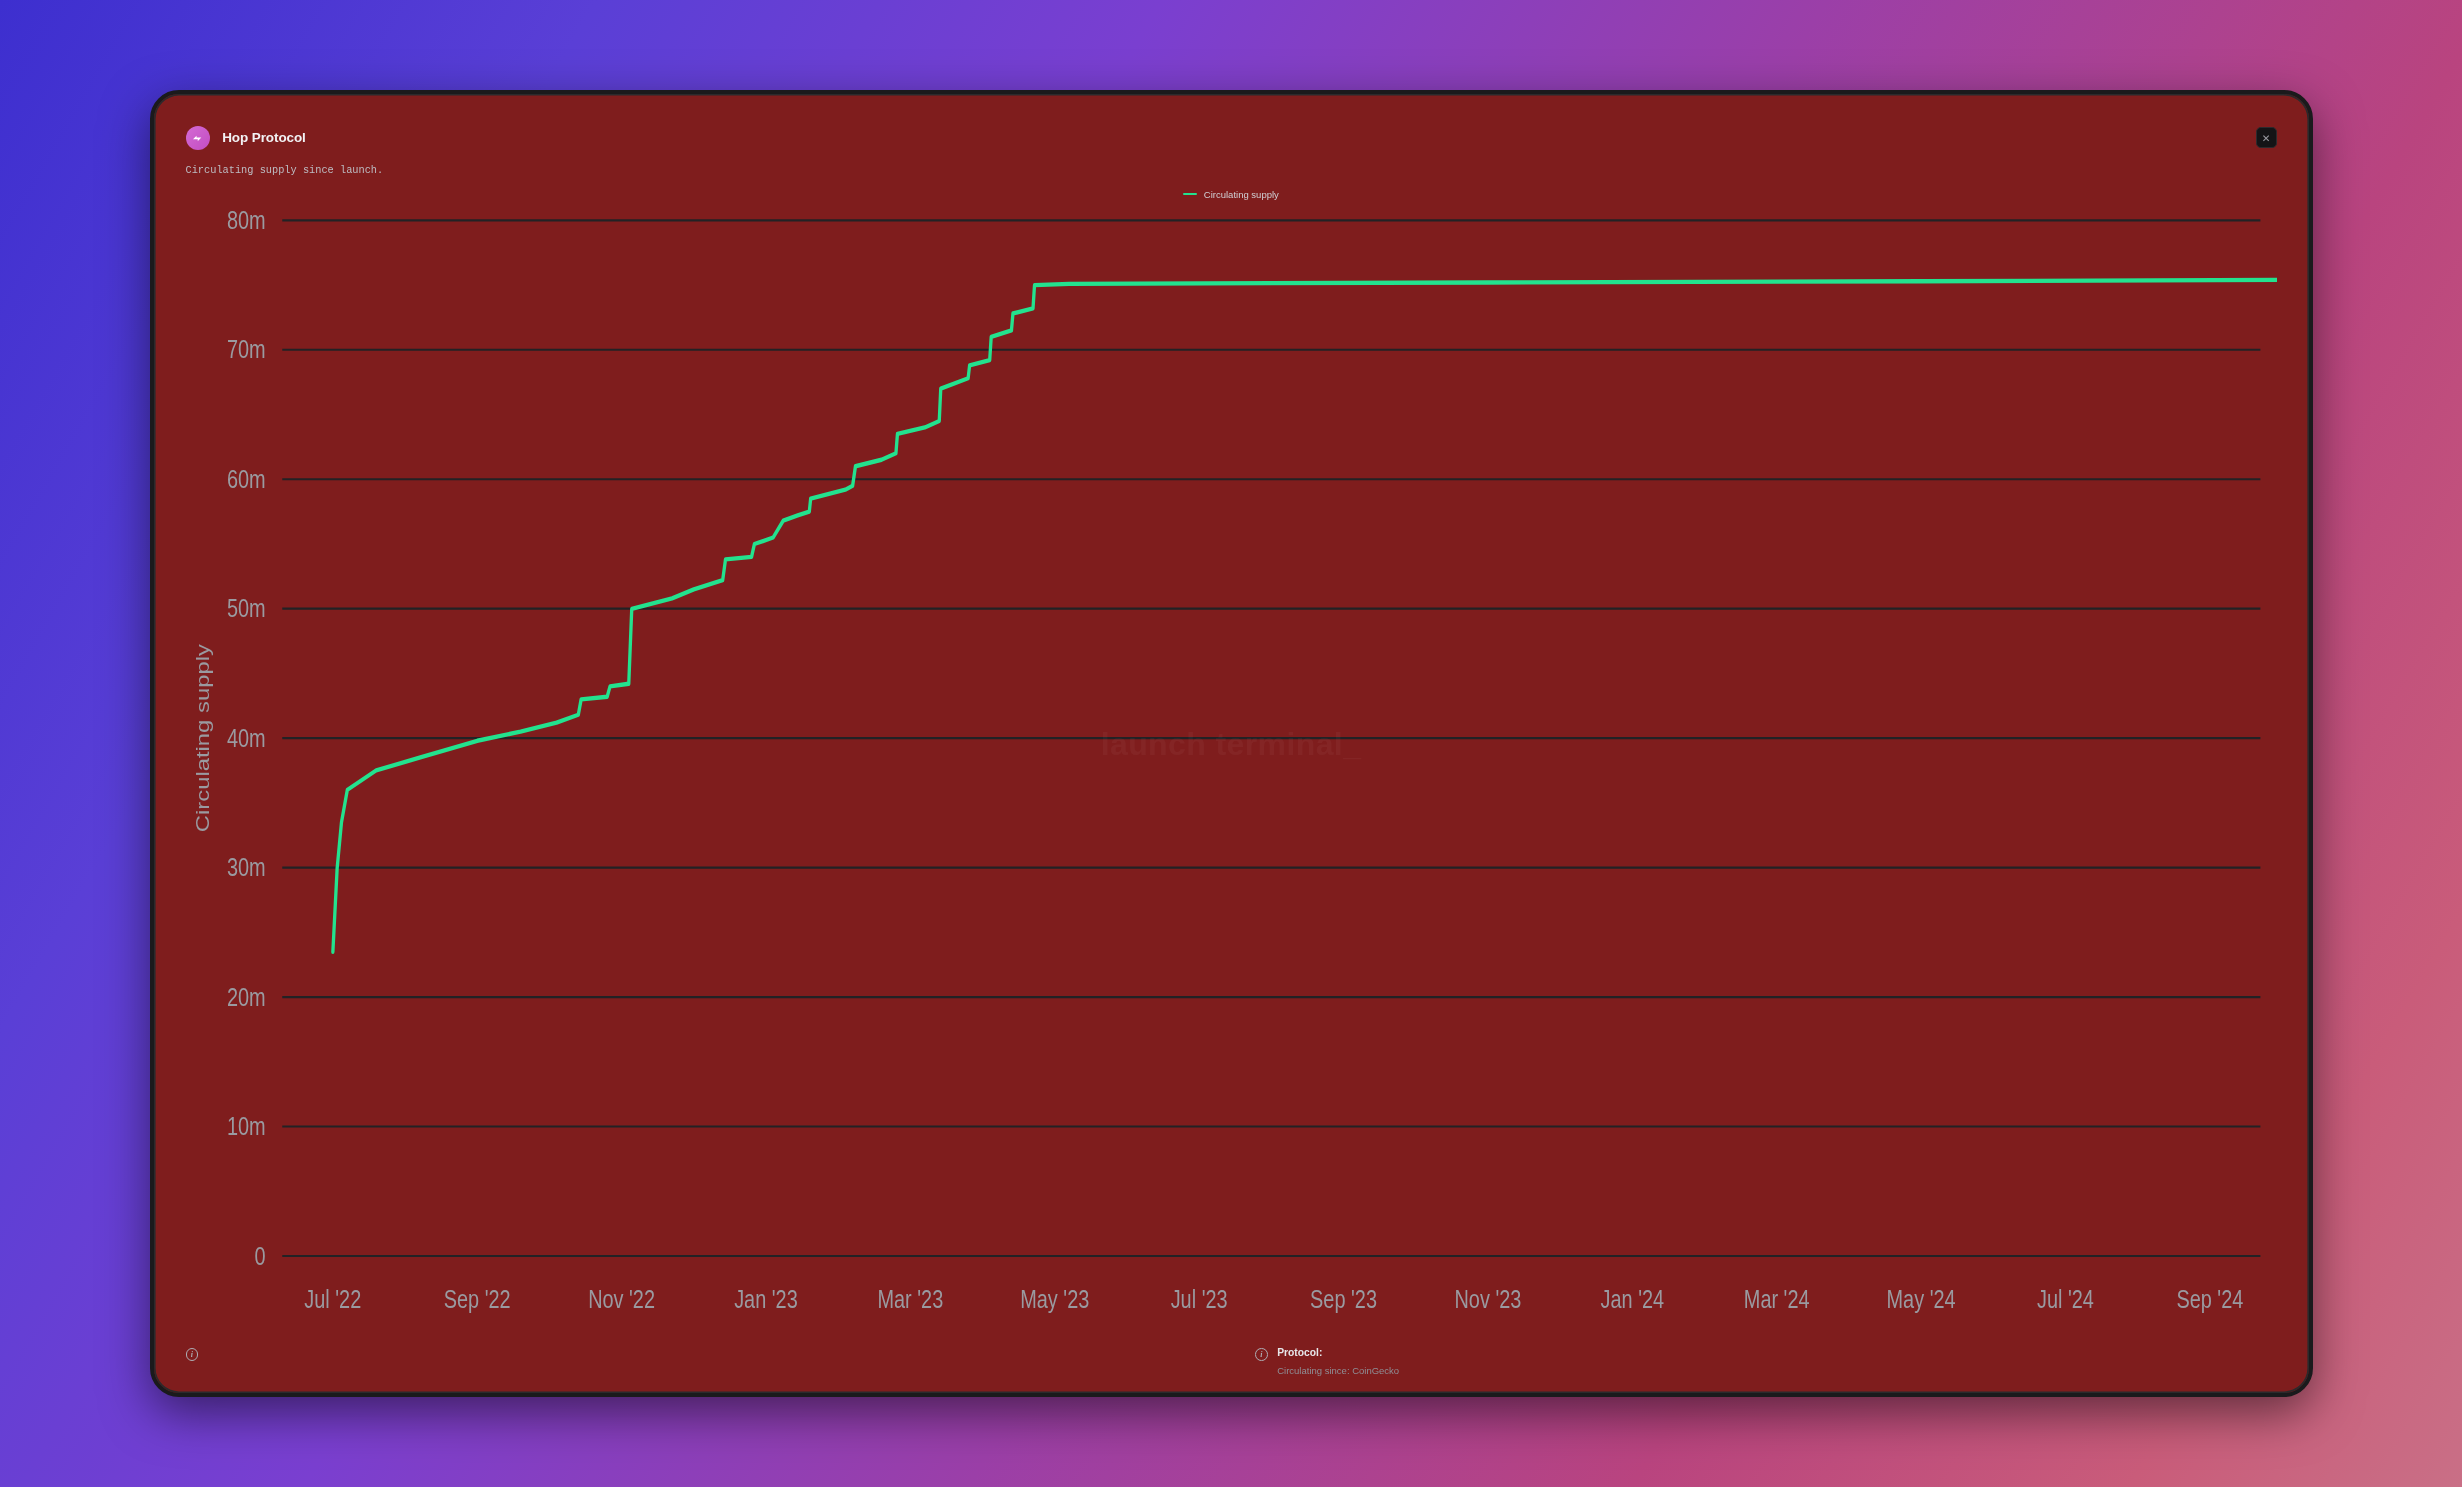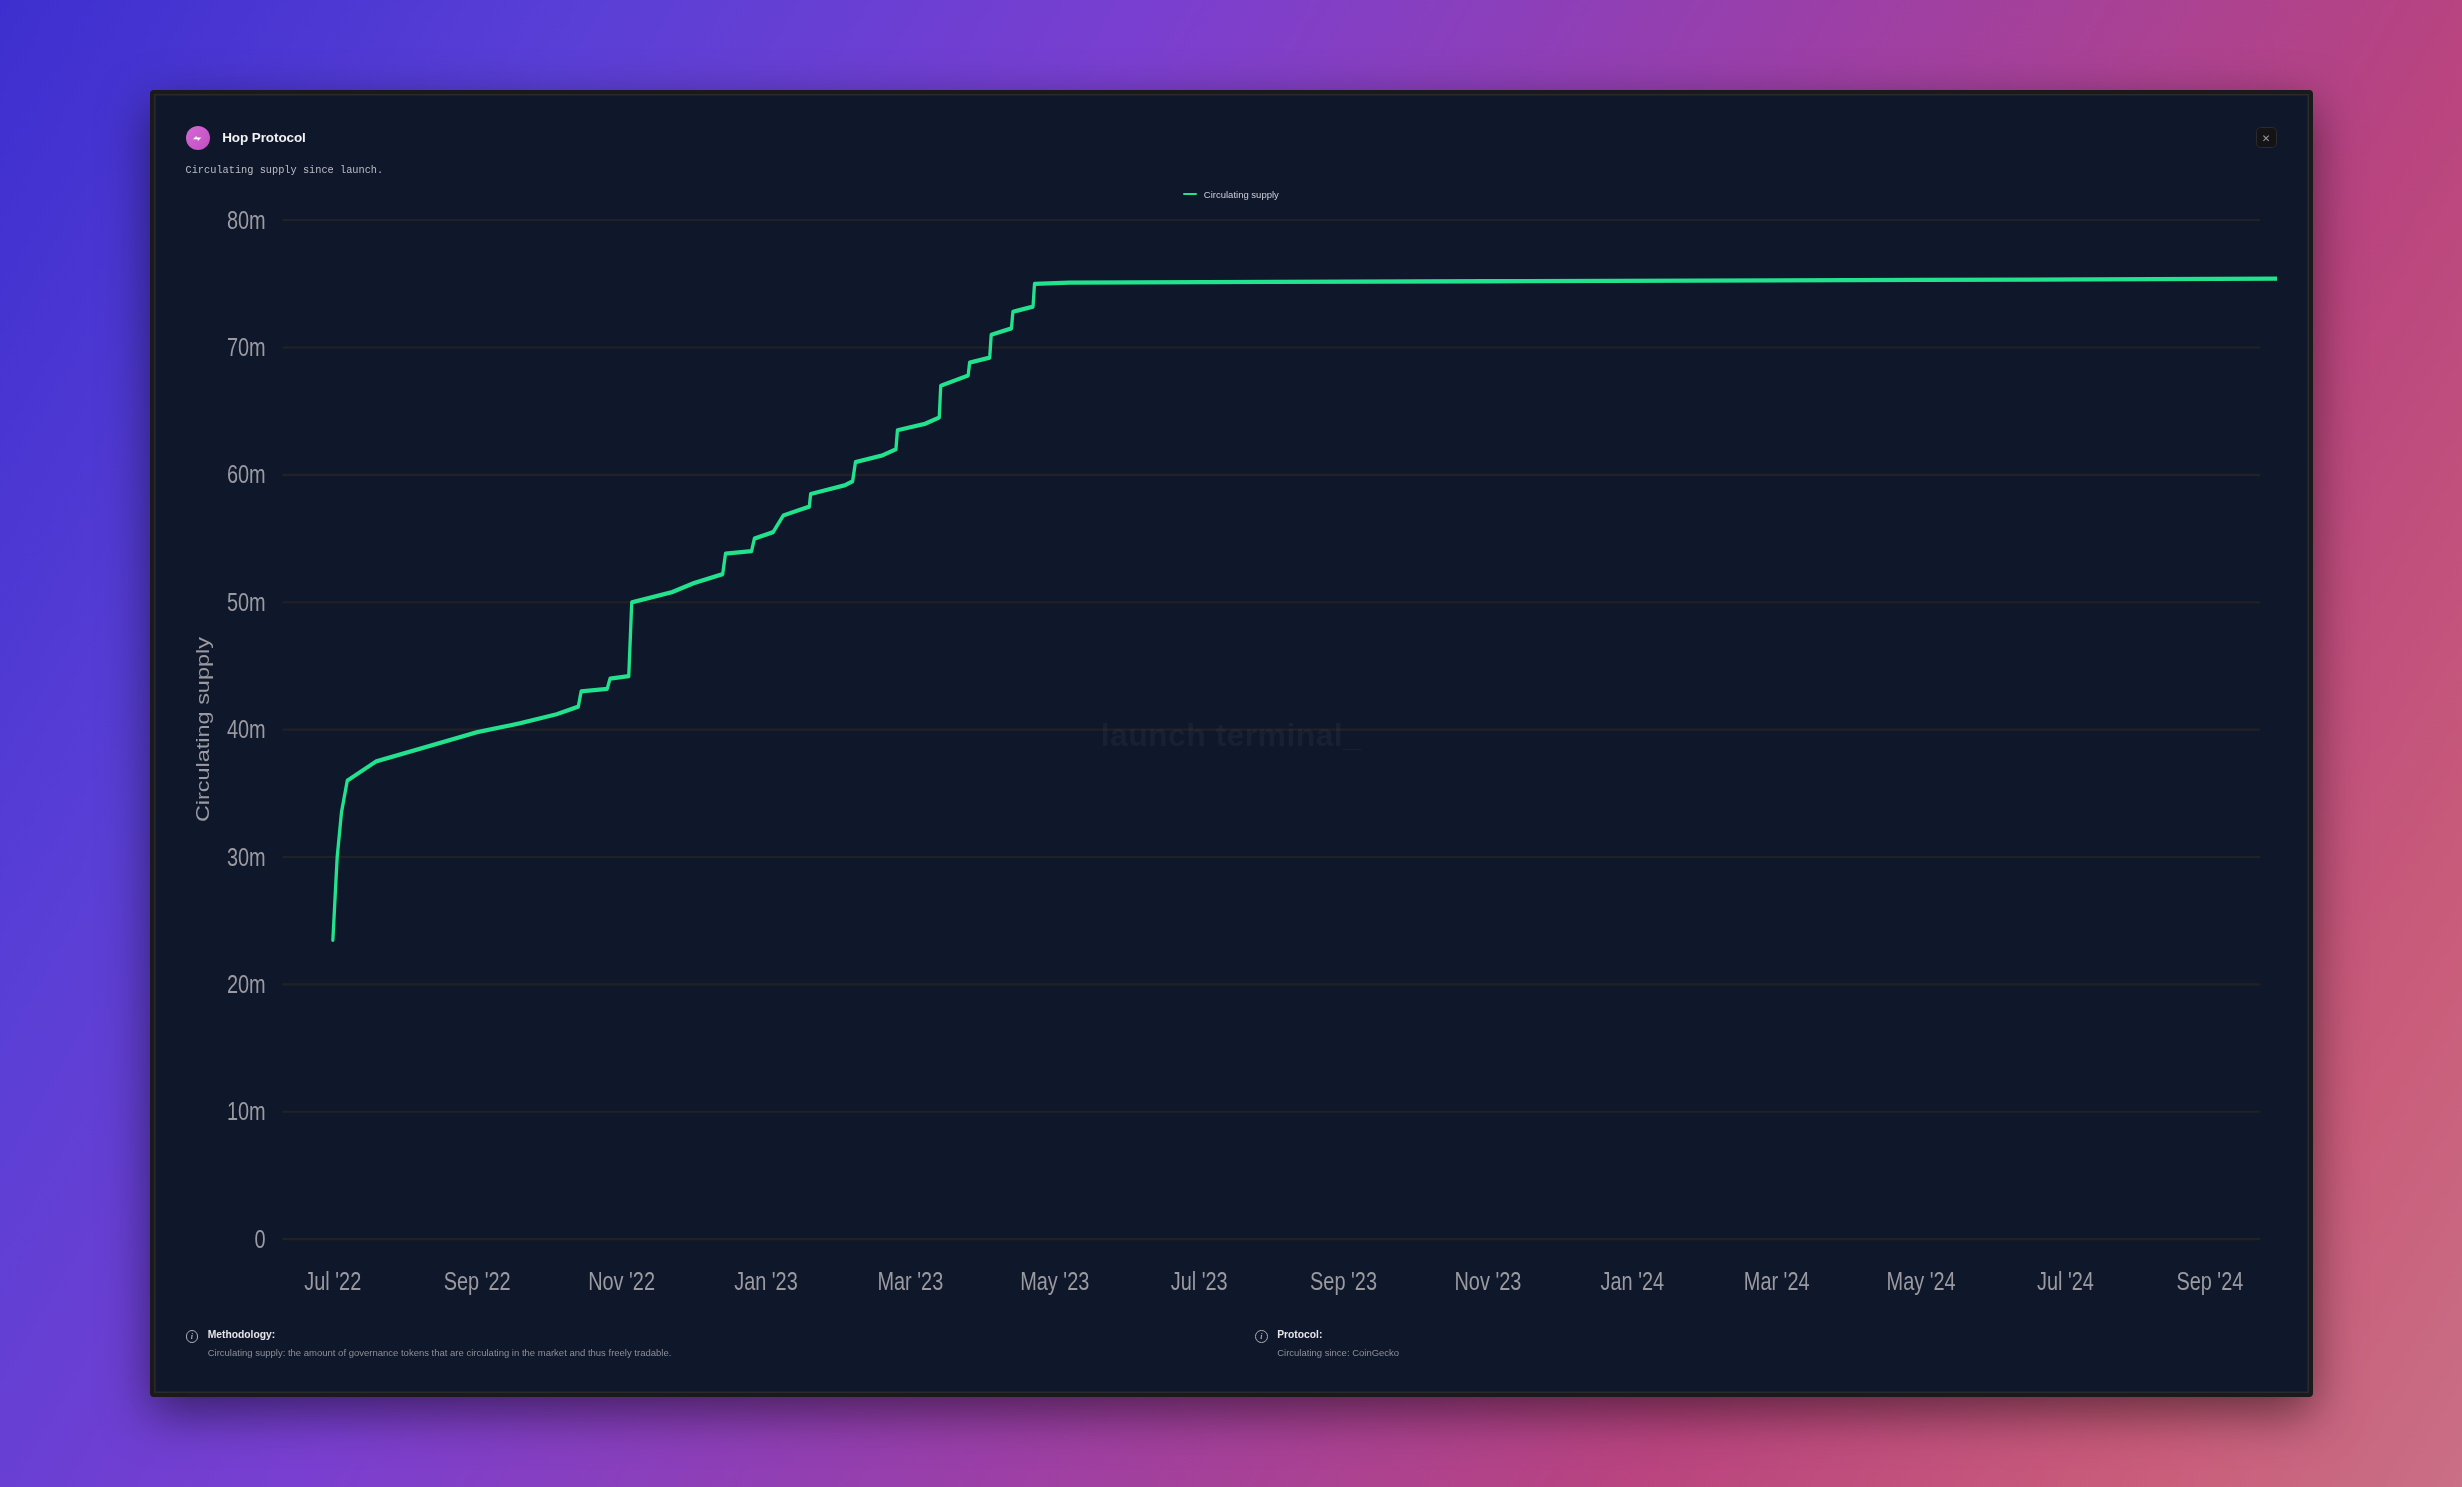--- a/index.html
+++ b/index.html
@@ -9,25 +9,25 @@
     background: linear-gradient(120deg, #3d2fcf 0%, #5a3fd6 18%, #7a3fd0 35%, #9b3fa8 55%, #b9447f 75%, #c95c7a 90%, #c96f86 100%);
     display: flex;
     align-items: center;
     justify-content: center;
     min-height: 100vh;
     padding: 32px;
   }
   .device-frame {
     width: 100%;
     max-width: 2163px;
-    background: #0f172a;
-    border-radius: 4px;
+    background: #7f1d1d;
+    border-radius: 29px;
     border: 4.8px solid #1a1a1c;
     box-shadow: 0 16px 48px rgba(0,0,0,0.5), inset 0 0 0 1.6px #2a2a2c;
-    padding: 22px 0 24px 0;
+    padding: 22px 0 6px 0;
     position: relative;
     aspect-ratio: 3096 / 1870;
     display: flex;
     flex-direction: column;
   }
   .inner {
     flex: 1;
     display: flex;
     flex-direction: column;
     padding: 9.5px 32px 0 32px;
@@ -207,24 +207,20 @@
           <text x="1045.5328467153286" y="510" text-anchor="middle" class="axis-text">May '24</text>
           <text x="1132.5401459854015" y="510" text-anchor="middle" class="axis-text">Jul '24</text>
           <text x="1219.5474452554745" y="510" text-anchor="middle" class="axis-text">Sep '24</text>
           <path d="M88.5 345.6 L91.1 306.8 L93.7 285.8 L97.2 270.9 L114.6 261.9 L140.7 256.0 L175.5 248.2 L201.6 244.0 L223.3 239.8 L236.4 236.2 L238.1 229.1 L253.8 227.9 L255.5 223.1 L266.8 221.9 L268.6 187.3 L292.9 182.5 L306.0 178.3 L323.4 174.1 L325.1 164.5 L340.8 163.3 L342.5 157.4 L353.8 154.4 L359.9 146.6 L368.6 144.2 L375.6 142.4 L376.4 136.5 L397.3 132.3 L401.7 130.5 L403.4 121.5 L419.1 118.5 L427.8 115.5 L428.7 106.6 L445.2 103.6 L453.9 100.6 L454.8 85.7 L471.3 80.9 L472.2 74.9 L484.3 72.5 L485.2 61.8 L497.4 58.8 L498.3 51.0 L510.4 48.6 L511.3 37.9 L532.2 37.3 L784.5 36.7 L1045.5 36.1 L1263.1 35.5 " class="series-line"></path>
         </svg>
     </div>
 
     <div class="footer">
       <div class="footer-col">
         <div class="info-icon">i</div>
-        <div>
-          <div class="footer-title">Methodology:</div>
-          <div class="footer-text">Circulating supply: the amount of governance tokens that are circulating in the market and thus freely tradable.</div>
-        </div>
       </div>
       <div class="footer-col">
         <div class="info-icon">i</div>
         <div>
           <div class="footer-title">Protocol:</div>
           <div class="footer-text">Circulating since: CoinGecko</div>
         </div>
       </div>
     </div>
 

